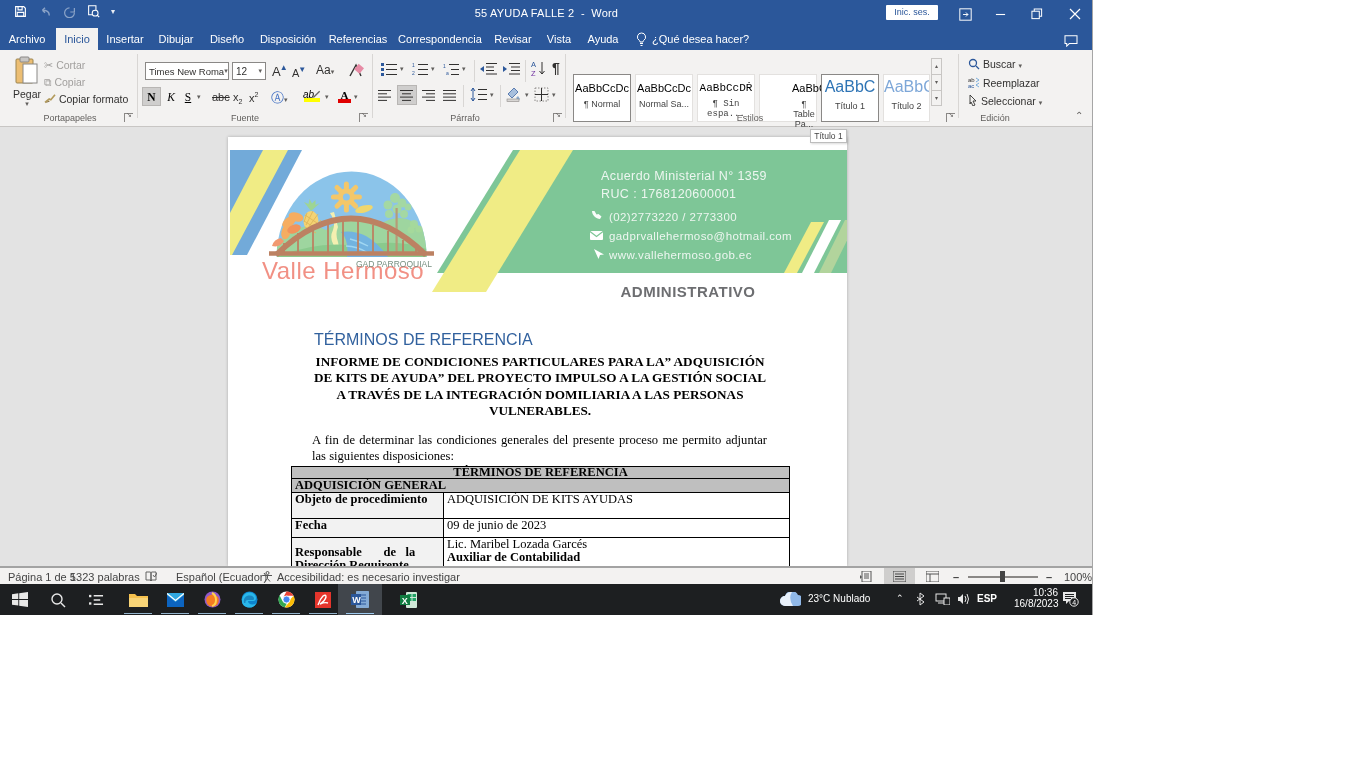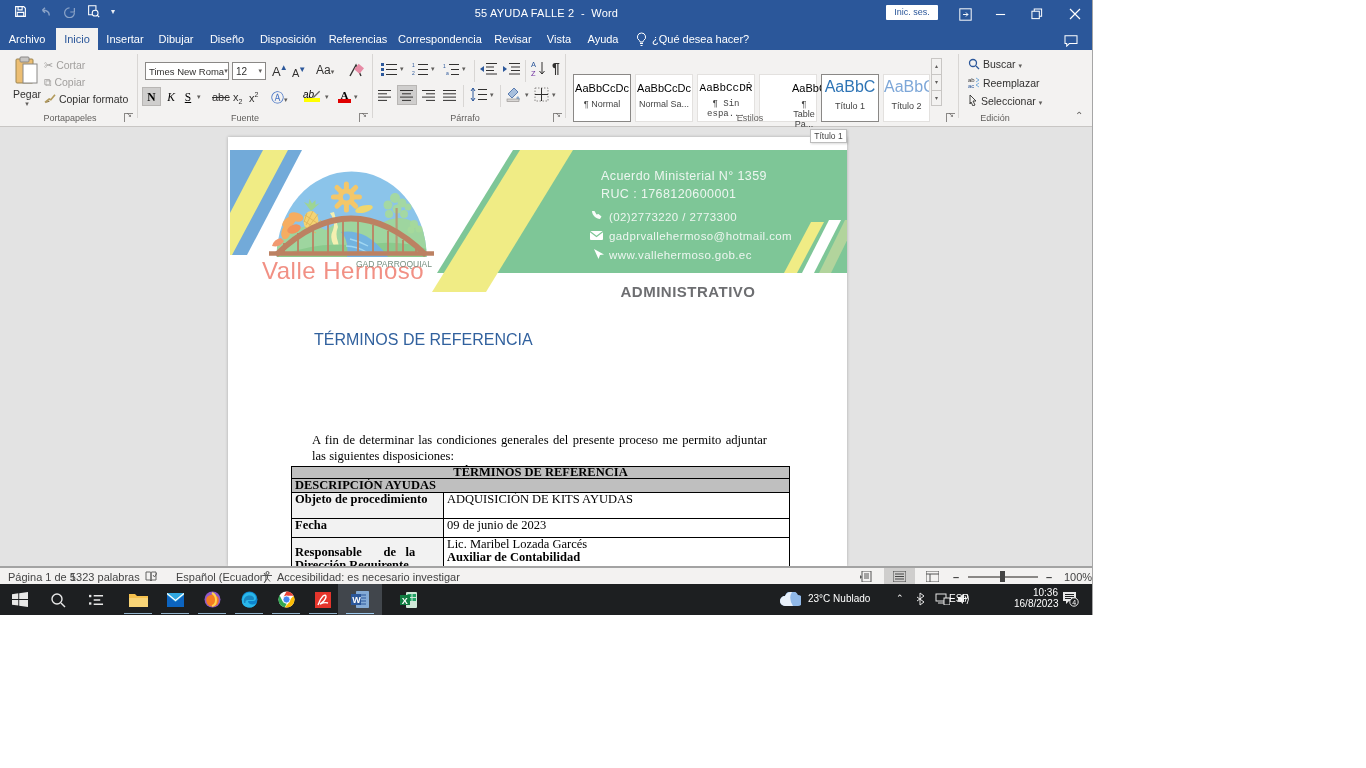--- a/index.html
+++ b/index.html
@@ -400,31 +400,34 @@
         </g>
 
         <text x="34" y="129" font-size="24" letter-spacing="0.5" fill="#ef7b6d" font-family="Liberation Sans">Valle Hermoso</text>
         <text x="128" y="117" font-size="8.5" letter-spacing="0" fill="#5d7a68" font-family="Liberation Sans">GAD PARROQUIAL</text>
           </g>
       </svg>
       <div style="position:absolute;left:330px;top:146px;width:260px;text-align:center;font-size:15px;font-weight:bold;color:#6d6e71;letter-spacing:.5px;">ADMINISTRATIVO</div>
 
       <div style="position:absolute;left:86px;top:194px;font-size:16px;color:#31619e;">TÉRMINOS DE REFERENCIA</div>
 
+      <div class="serif" style="position:absolute;left:62px;top:217px;width:500px;text-align:center;font-weight:bold;font-size:13.2px;line-height:16.4px;letter-spacing:0;color:#000;white-space:nowrap;">
+        INFORME DE CONDICIONES PARTICULARES PARA LA” ADQUISICIÓN<br>DE KITS DE AYUDA” DEL PROYECTO IMPULSO A LA GESTIÓN SOCIAL<br>A TRAVÉS DE LA INTEGRACIÓN DOMILIARIA A LAS PERSONAS<br>VULNERABLES.
+      </div>
       <div class="serif" style="position:absolute;left:84px;top:295px;width:455px;font-size:12.6px;line-height:16px;color:#000;">
         <div style="text-align:justify;text-align-last:justify;">A fin de determinar las condiciones generales del presente proceso me permito adjuntar</div>
         <div>las siguientes disposiciones:</div>
       </div>
       <table id="doctable">
         <tbody>
             <tr>
               <td colspan="2" style="background:#bfbfbf;text-align:center;font-weight:bold;height:10px;line-height:11px;font-size:12.5px;">TÉRMINOS DE REFERENCIA</td>
             </tr>
         <tr>
-              <td colspan="2" style="background:#bfbfbf;font-weight:bold;height:13px;line-height:13px;font-size:12.5px;">DESCRIPCIÓN AYUDAS</td>
+              <td colspan="2" style="background:#bfbfbf;font-weight:bold;height:13px;line-height:13px;font-size:12.5px;">ADQUISICIÓN GENERAL</td>
             </tr>
         <tr>
               <td style="width:152px;background:#f2f2f2;font-weight:bold;height:26px;">Objeto de procedimiento</td>
               <td>ADQUISICIÓN DE KITS AYUDAS</td>
             </tr>
         <tr>
               <td style="background:#f2f2f2;font-weight:bold;height:19px;">Fecha</td>
               <td>09 de junio de 2023</td>
             </tr>
         <tr>
@@ -576,21 +579,21 @@
         </svg></div>
     <div class="traytxt" style="left:935px;top:9px;"><svg width="15" height="12" viewBox="0 0 15 12">
           <rect x="1" y="1" width="10" height="7" fill="none" stroke="#e8e8e8"></rect>
           <path d="M3 10h6" stroke="#e8e8e8"></path>
           <rect x="9" y="5" width="6" height="7" fill="#1d1f21" stroke="#e8e8e8"></rect>
         </svg></div>
     <div class="traytxt" style="left:957px;top:9px;"><svg width="13" height="12" viewBox="0 0 13 12">
           <path d="M1 4h2l3-3v10L3 8H1z" fill="#e8e8e8"></path>
           <path d="M8 3q2 3 0 6M10 1q3 5 0 10" stroke="#e8e8e8" fill="none"></path>
         </svg></div>
-    <div class="traytxt" style="left:949px;top:9px;">ESP</div>
+    <div class="traytxt" style="left:977px;top:9px;font-weight:bold;">ESP</div>
     <div class="traytxt" style="left:1014px;top:3px;text-align:right;width:44px;">10:36<br>16/8/2023</div>
     <div class="traytxt" style="left:1062px;top:7px;"><svg width="17" height="16" viewBox="0 0 17 16">
           <path d="M1 1h13v9H7l-3 3v-3H1z" fill="#e8e8e8"></path>
           <path d="M3 3.5h9M3 5.5h9M3 7.5h6" stroke="#1d1f21"></path>
           <circle cx="12" cy="11" r="4.2" fill="#1d1f21" stroke="#e8e8e8"></circle>
           <text x="10.2" y="13.8" font-size="7" fill="#fff" font-family="Liberation Sans">4</text>
         </svg></div>
   </div>
 </div>
 

